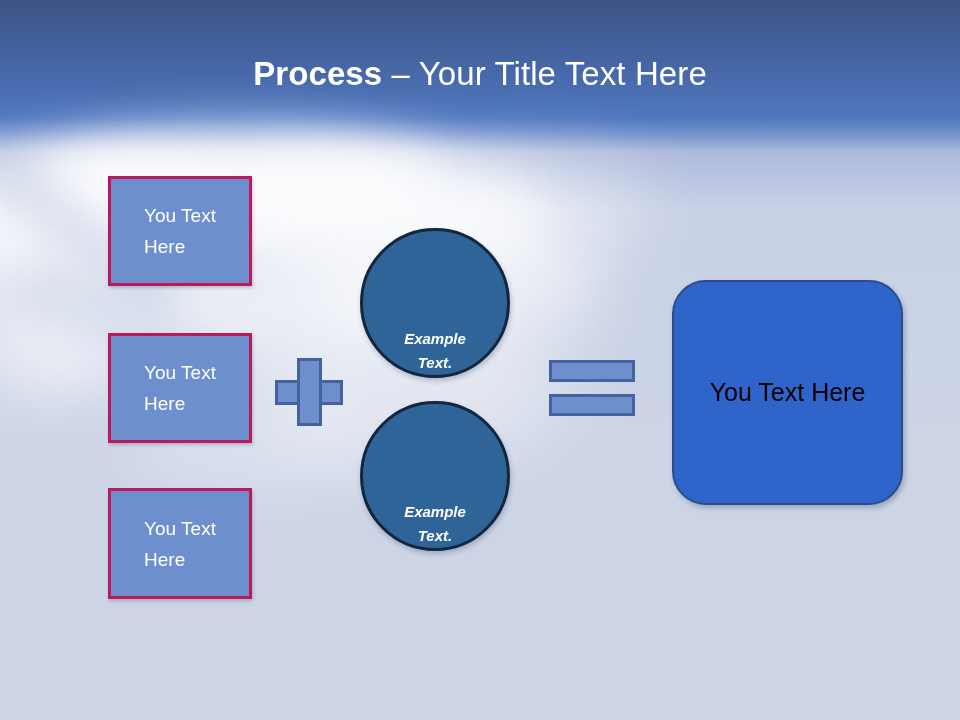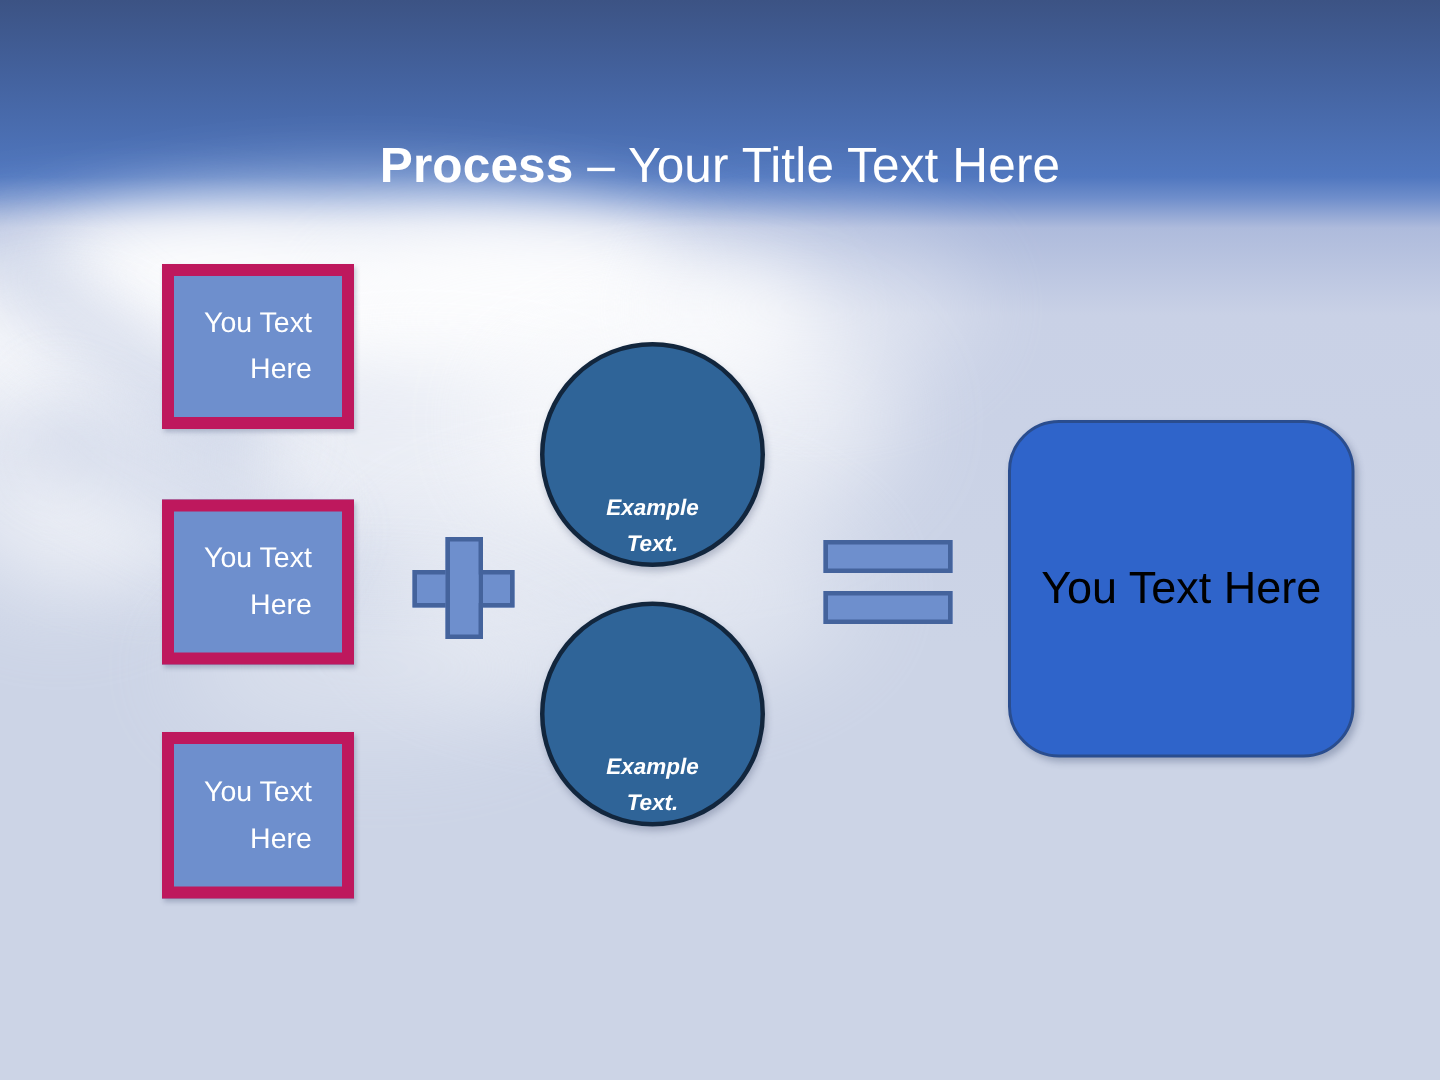--- a/index.html
+++ b/index.html
@@ -64,37 +64,36 @@
     position: absolute;
     left: 0;
     top: 52px;
     width: 960px;
     text-align: center;
     color: #ffffff;
     font-size: 33px;
     line-height: 44px;
     letter-spacing: .1px;
     white-space: nowrap;
-    margin-top: 36px;
   }
   .title .strong { font-weight: bold; }
   .title .rest   { font-weight: normal; }
 
   
   .lbox {
     position: absolute;
-    width: 128px;
+    width: 144px;
     height: 110px;
     background: #6e8fcd;
-    border: 8px solid #be185d;
+    border: 3px solid #be185d;
     box-sizing: border-box;
     color: #ffffff;
     font-size: 19px;
     line-height: 31px;
-    text-align: right;
+    text-align: left;
     display: flex;
     align-items: center;
     justify-content: center;
     box-shadow: 1px 2px 3px rgba(40,55,95,.25);
   }
   .lbox.b1 { left: 108px; top: 176px; }
   .lbox.b2 { left: 108px; top: 333px; }
   .lbox.b3 { left: 108px; top: 488px; height: 111px; }
 
   
@@ -172,21 +171,21 @@
     width: 231px;
     height: 225px;
     background: #2f64ca;
     border: 2px solid #2a4d8e;
     box-sizing: border-box;
     border-radius: 34px;
     display: flex;
     align-items: center;
     justify-content: center;
     color: #000000;
-    font-size: 30px;
+    font-size: 25px;
     text-align: center;
     box-shadow: 2px 3px 5px rgba(40,55,95,.30);
   }
 </style>
 </head>
 <body>
 
 <div id="slide">
 
   <div class="bg-base"></div>

